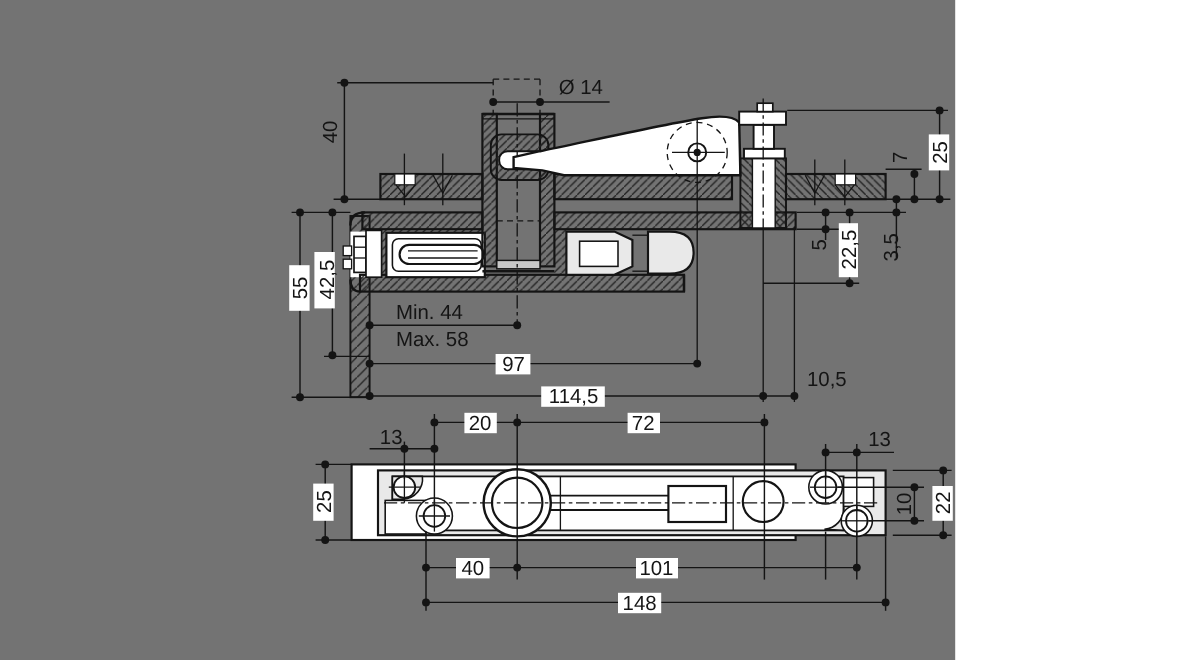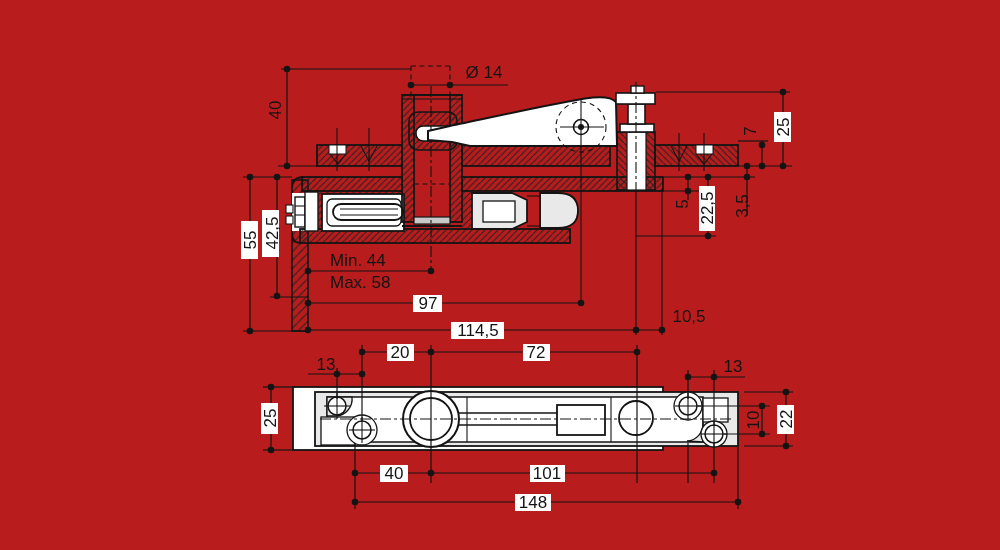--- a/index.html
+++ b/index.html
@@ -1,16 +1,16 @@
 <!DOCTYPE html>
 <html><head>
 <meta charset="utf-8">
 <style>
   html,body{margin:0;padding:0;background:#ffffff;}
-  .stage{width:1000px;height:550px;background:#b91c1c;position:relative;font-family:"Liberation Sans",sans-serif;}
+  .stage{width:796px;height:550px;background:#737373;position:relative;font-family:"Liberation Sans",sans-serif;}
   svg{display:block;}
   text{font-family:"Liberation Sans",sans-serif;font-size:17px;fill:#141414;}
   .thick{stroke:#141414;stroke-width:2;fill:none;}
   .mid{stroke:#141414;stroke-width:1.5;fill:none;}
   .thin{stroke:#141414;stroke-width:1.1;fill:none;}
   .dim{stroke:#141414;stroke-width:1.2;fill:none;}
   .dash{stroke:#141414;stroke-width:1.1;fill:none;stroke-dasharray:5 3.5;}
   .cline{stroke:#141414;stroke-width:1.1;fill:none;stroke-dasharray:11 3 3 3;}
   .dot{fill:#141414;stroke:none;}
   .wht{fill:#ffffff;stroke:#141414;}

